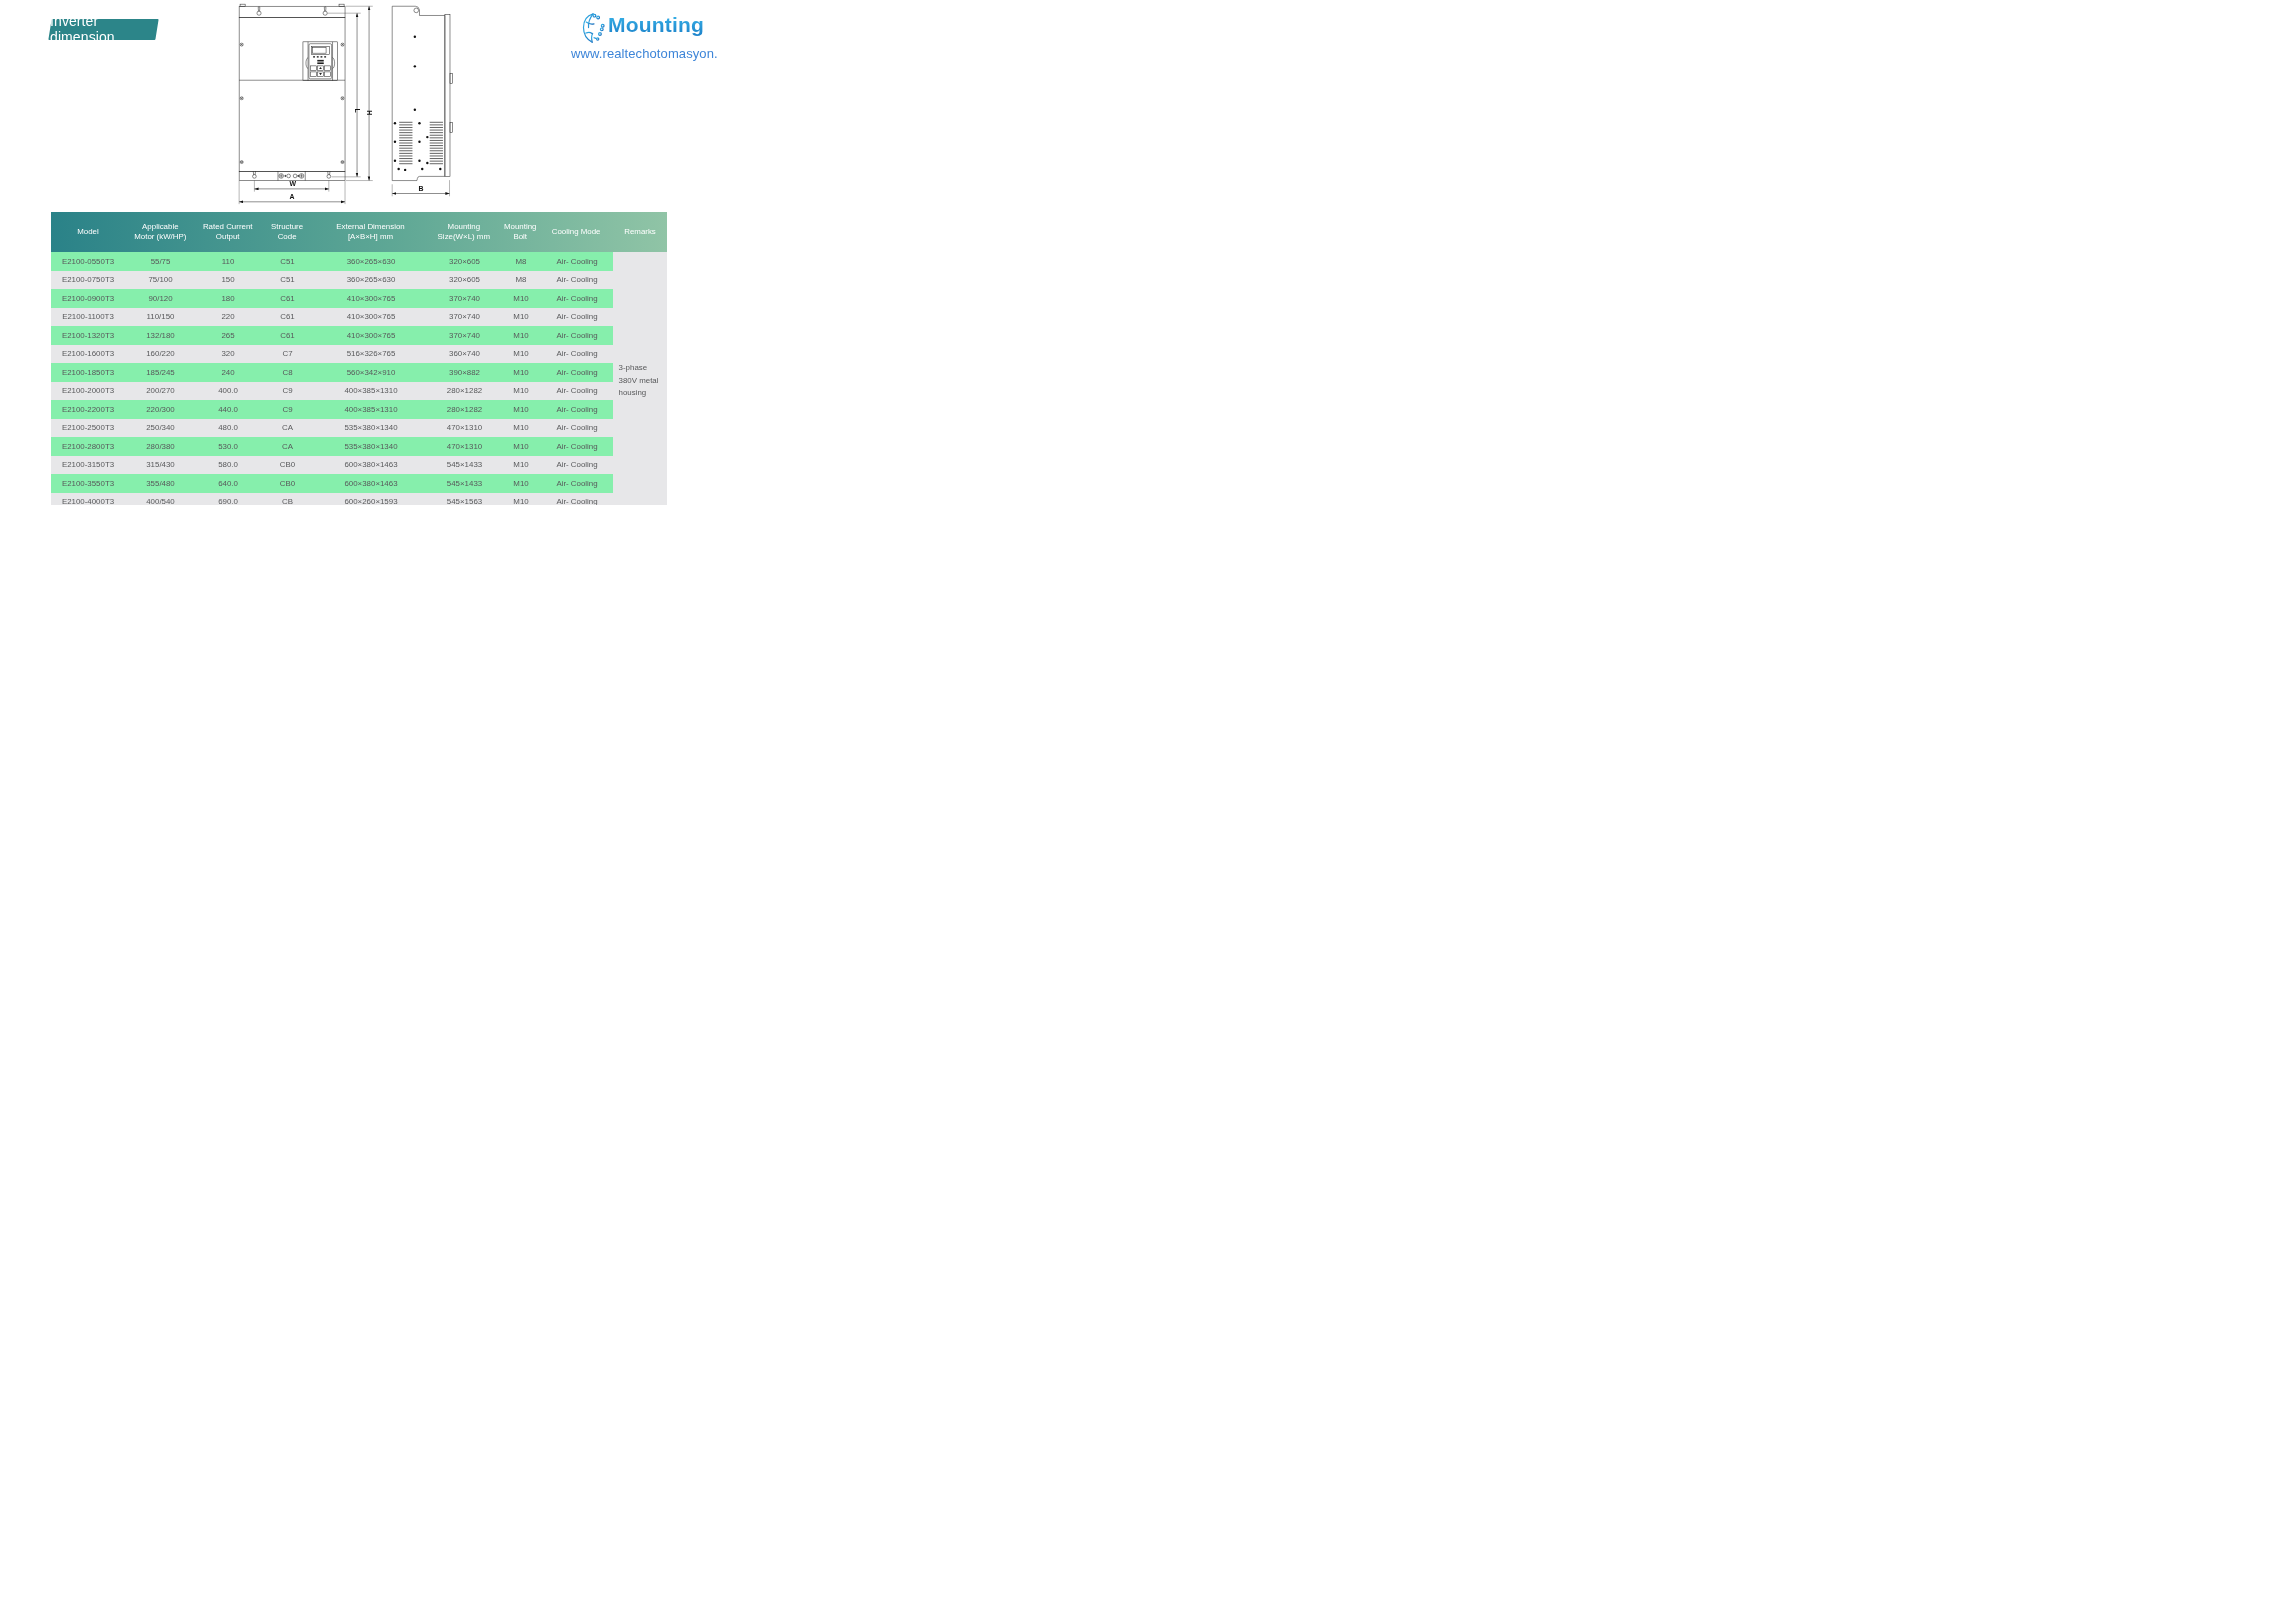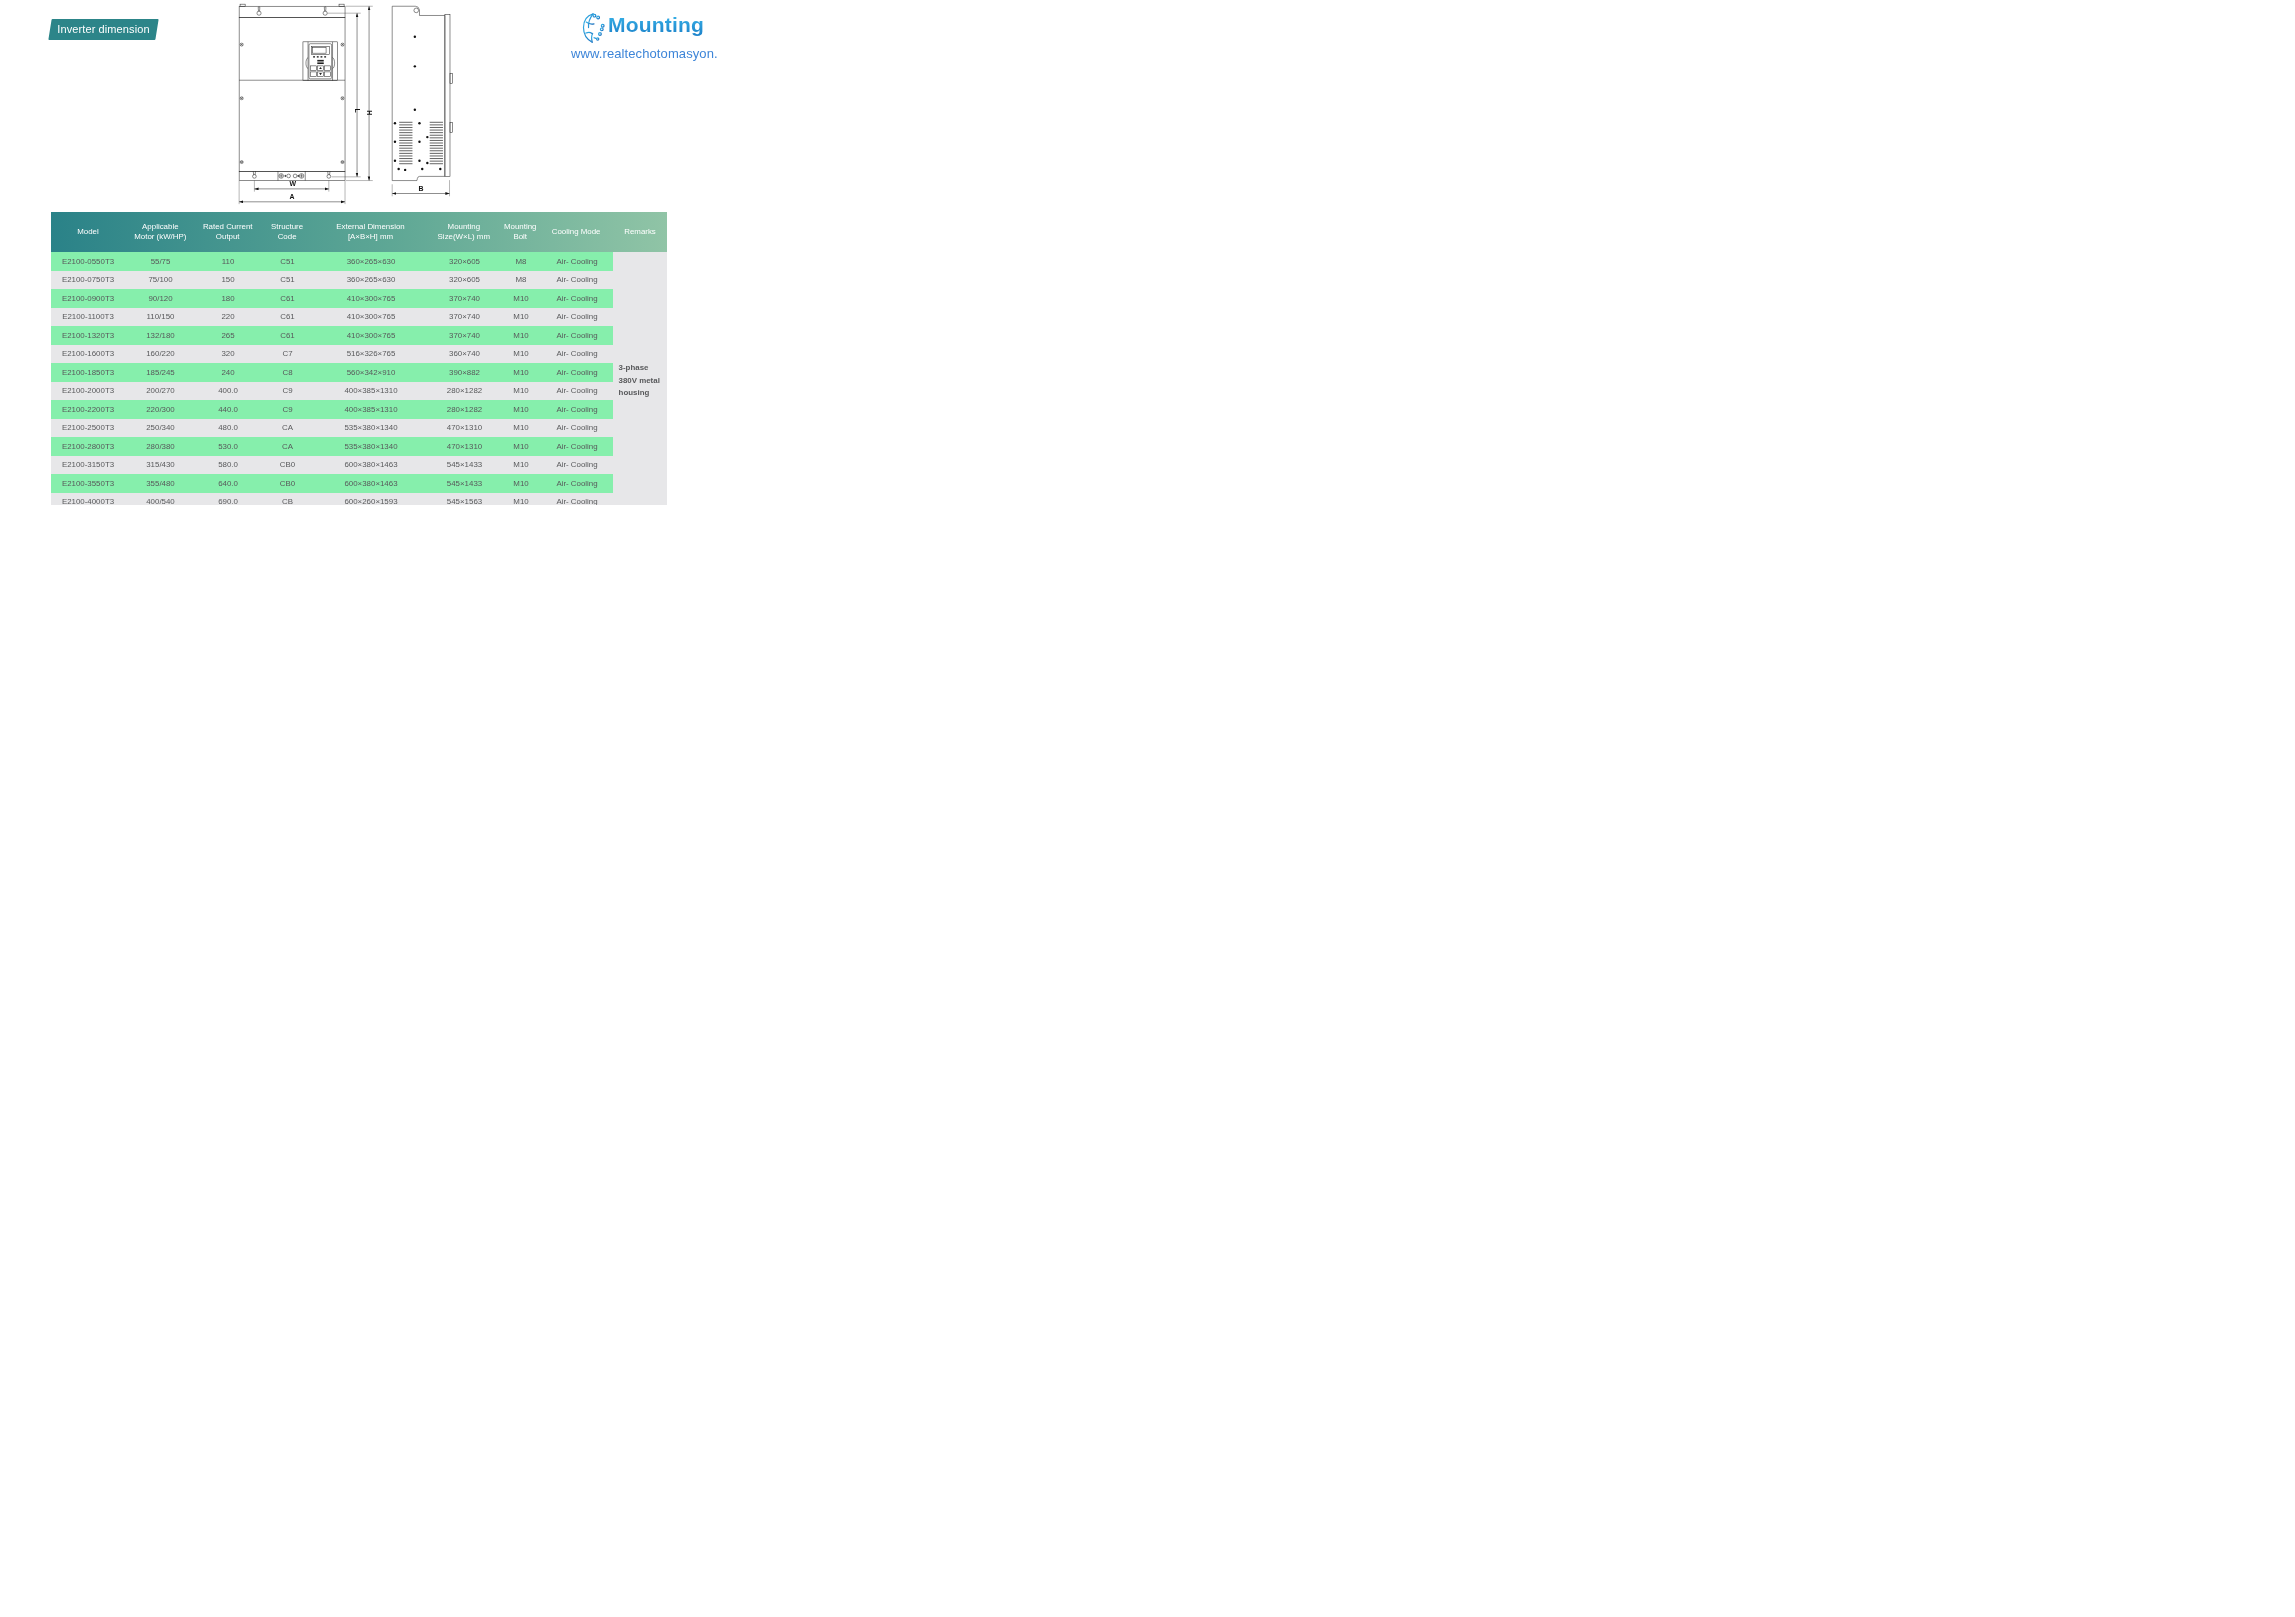--- a/index.html
+++ b/index.html
@@ -3,21 +3,21 @@
 <meta charset="utf-8">
 <style>
   html,body{margin:0;padding:0;background:#ffffff;}
   .page{position:relative;width:717px;height:505px;background:#ffffff;overflow:hidden;
         font-family:"Liberation Sans",sans-serif;color:#58595b;}
 
   
   .badge{position:absolute;left:50px;top:18.5px;width:107px;height:21px;}
   .badge-bg{position:absolute;inset:0;background:#2c8589;transform:skewX(-9deg);border-radius:0.9px;}
   .badge-label{position:absolute;inset:0;display:flex;align-items:center;justify-content:center;
-               color:#ffffff;font-size:11px;letter-spacing:0.1px;}
+               color:#ffffff;font-size:14px;letter-spacing:0.1px;}
 
   
   .logo-icon{position:absolute;left:582px;top:12px;width:24px;height:32px;}
   .logo-text{position:absolute;left:608px;top:13px;font-size:21px;font-weight:bold;
              background:linear-gradient(180deg,#3ab6ea 0%,#1b7fc8 100%);
              -webkit-background-clip:text;background-clip:text;color:transparent;letter-spacing:0.2px;}
   .logo-url{position:absolute;left:571px;top:46px;width:106px;text-align:center;
             font-size:13px;color:#3d85d8;letter-spacing:0.1px;}
 
   
@@ -34,21 +34,21 @@
          color:#ffffff;}
   .hcell{display:flex;align-items:center;justify-content:center;text-align:center;
          white-space:pre-line;line-height:1.32;font-size:7.9px;}
   .tbody{position:relative;}
   .trow{display:flex;height:18.5px;align-items:center;background:#86efac;}
   .trow.alt{background:#e7e7e9;}
   .tcell{display:flex;align-items:center;justify-content:center;text-align:center;height:100%;}
   .c0{width:74px;} .c1{width:71px;} .c2{width:64px;} .c3{width:55px;}
   .c4{width:112px;} .c5{width:75px;} .c6{width:38px;}  .c7{width:74px;} .c8{width:54px;}
   .remarks-strip{position:absolute;left:562px;top:0;width:54px;height:258px;background:#e7e7e9;
-                 display:flex;align-items:center;font-weight:bold;}
+                 display:flex;align-items:center;}
   .remarks-text{padding-left:5.6px;width:44px;line-height:12.5px;font-size:7.9px;color:#58595b;}
 </style>
 </head>
 <body>
 
 <div class="page">
 
   <div class="badge">
     <div class="badge-bg"></div>
     <div class="badge-label">Inverter dimension</div>

